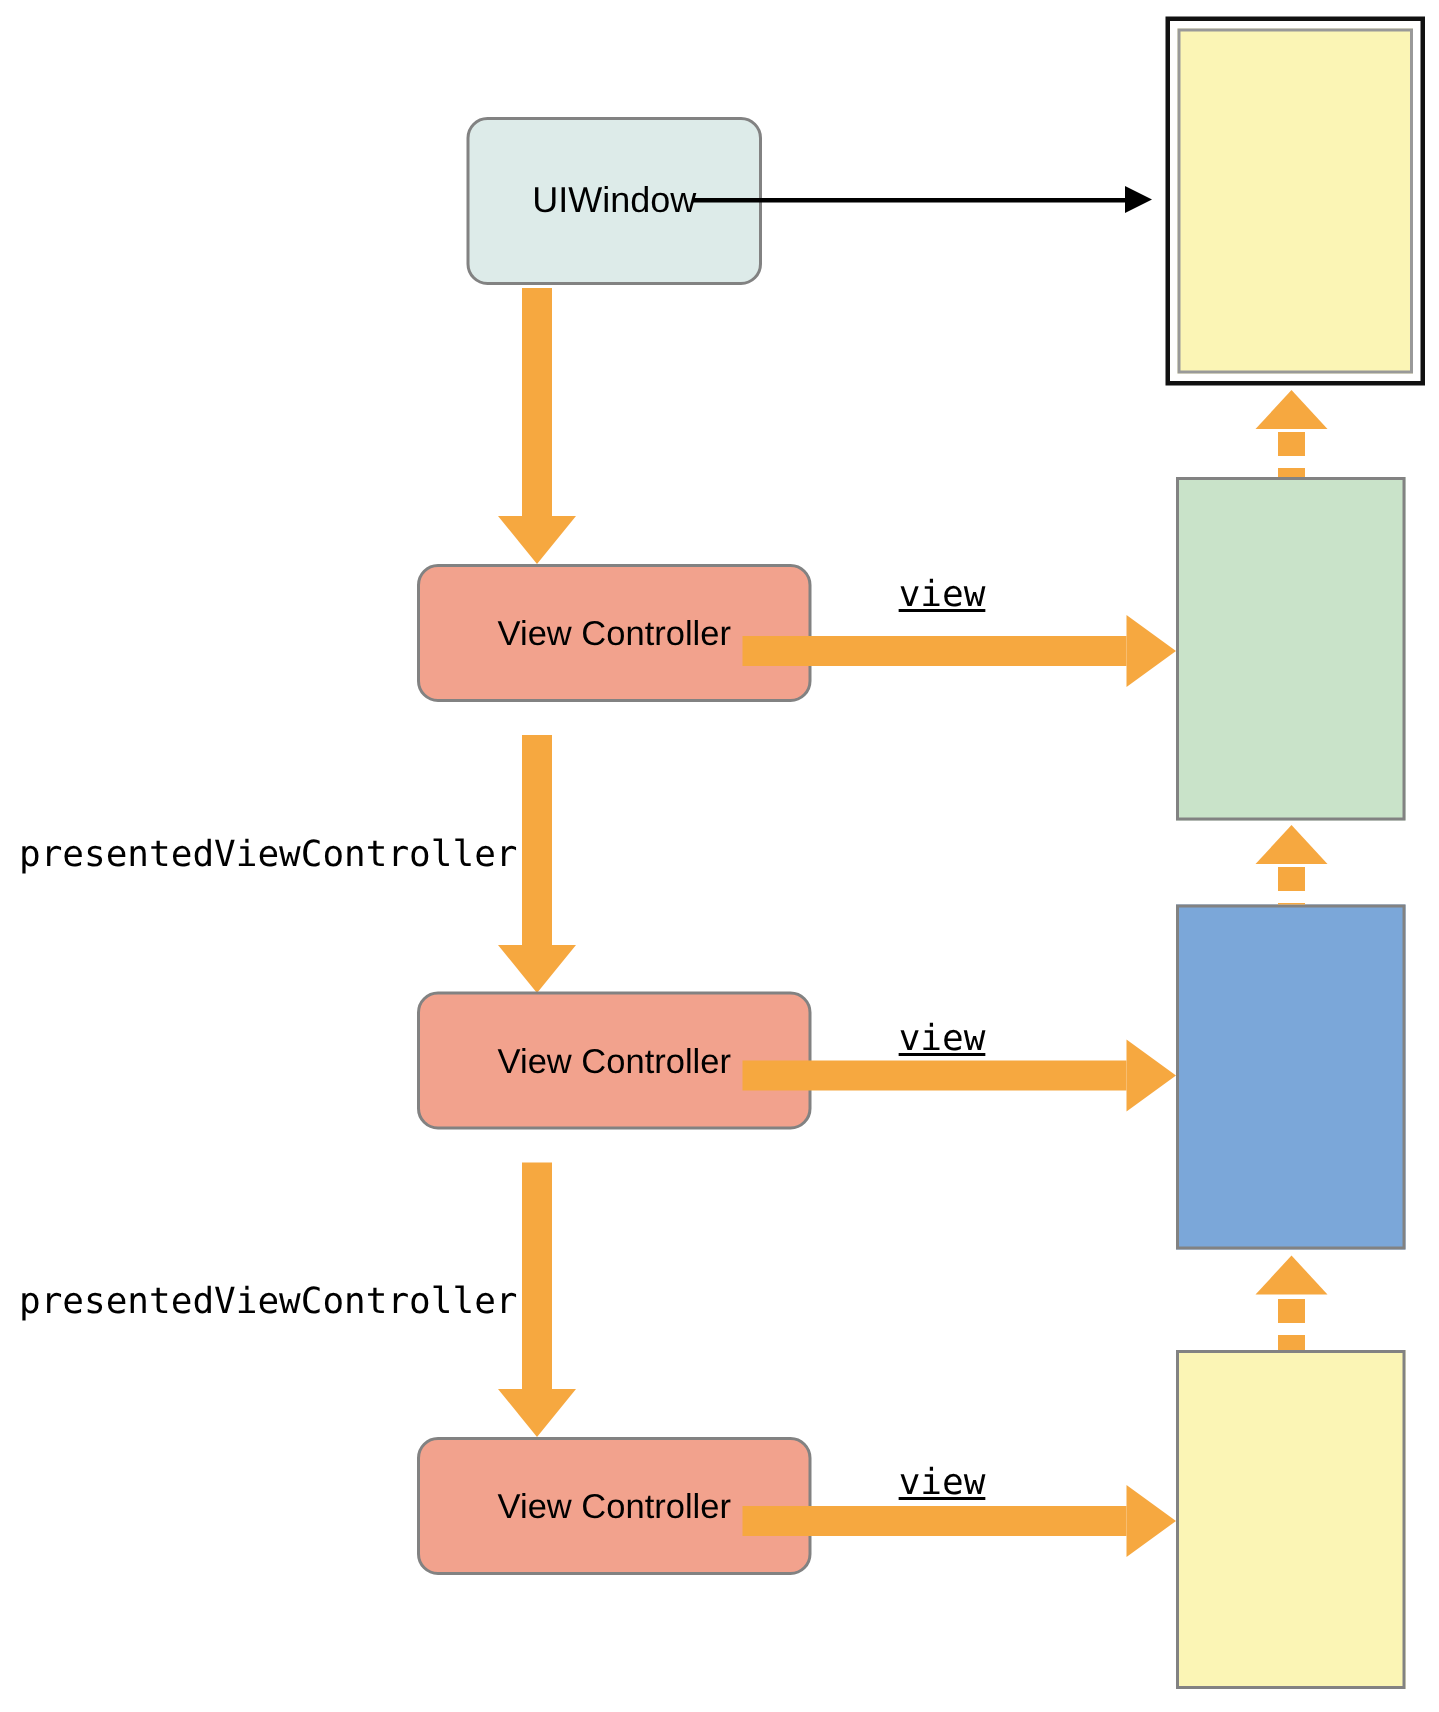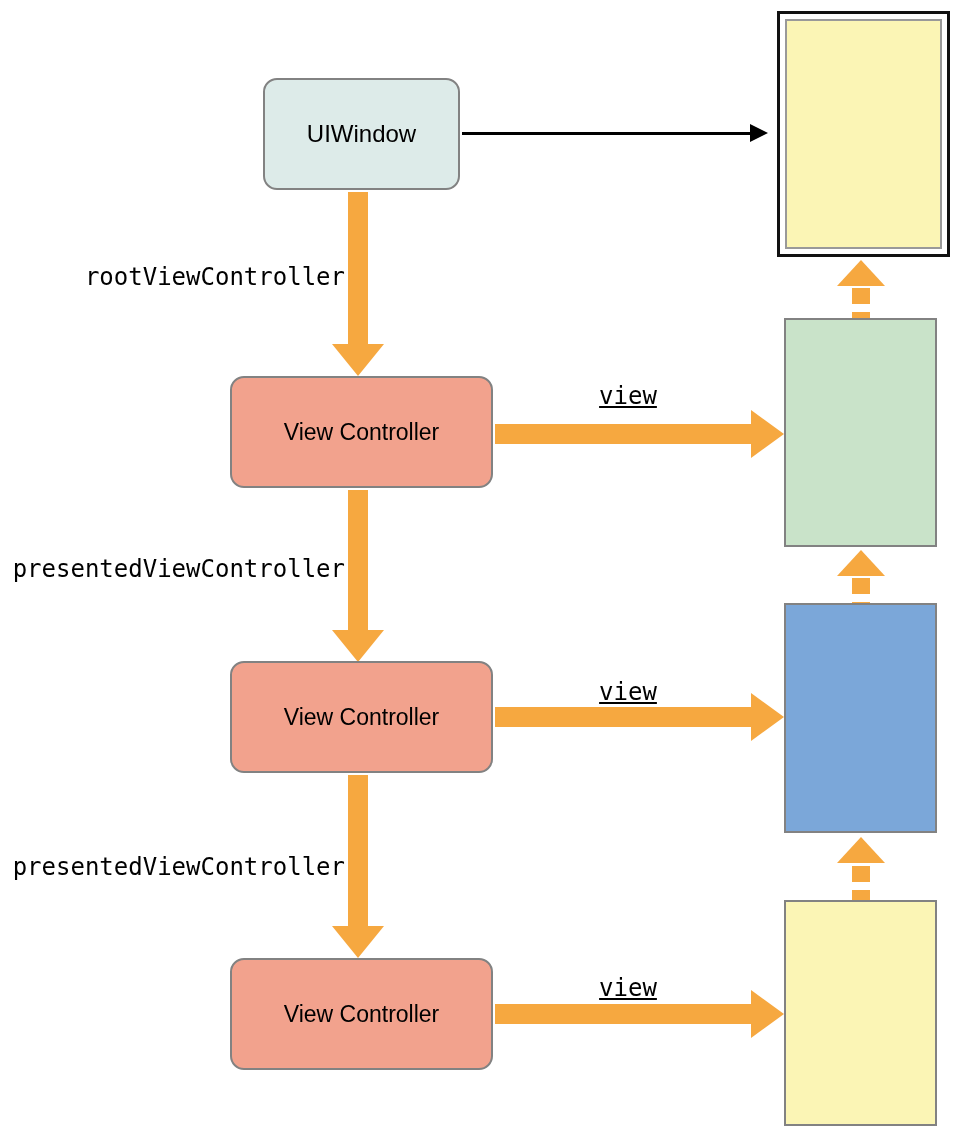--- a/index.html
+++ b/index.html
@@ -17,24 +17,25 @@
   
   .node {
     position: absolute;
     box-sizing: border-box;
     border: 2px solid var(--box-border, #828282);
     border-radius: 14px;
     display: flex;
     align-items: center;
     justify-content: center;
     font-size: 23px;
+    margin-left: 48px;
   }
   .uiwindow-box { left: 263px; top: 78px; width: 197px; height: 112px;
                   background: var(--window-fill, #DDEBE9); font-size: 24px; }
-  .vc-box { left: 230px; width: 263px; height: 112px;
+  .vc-box { left: 230px; width: 263px; height: 92px;
             background: var(--controller-fill, #F2A28D); }
   .vc-1 { top: 376px; }
   .vc-2 { top: 661px; }
   .vc-3 { top: 958px; }
 
   
   .screen-frame {
     position: absolute; left: 777px; top: 11px; width: 173px; height: 246px;
     box-sizing: border-box; border: 3px solid var(--screen-frame-border, #111111);
     background: #ffffff; padding: 5px;
@@ -123,21 +124,20 @@
     <span>UIWindow</span>
   </div>
 
   <div class="black-shaft"></div>
   <div class="black-head"></div>
 
   <div class="screen-frame">
     <div class="screen-inner"></div>
   </div>
 
-  <div class="mono-label edge-left root-label">rootViewController</div>
   <div class="shaft-v root-shaft"></div>
   <div class="head-down root-head"></div>
 
   <div class="node vc-box vc-1">
     <span>View Controller</span>
   </div>
 
   <div class="mono-label view-label view-label-1">view</div>
   <div class="shaft-h view-shaft-1"></div>
   <div class="head-right view-head-1"></div>

